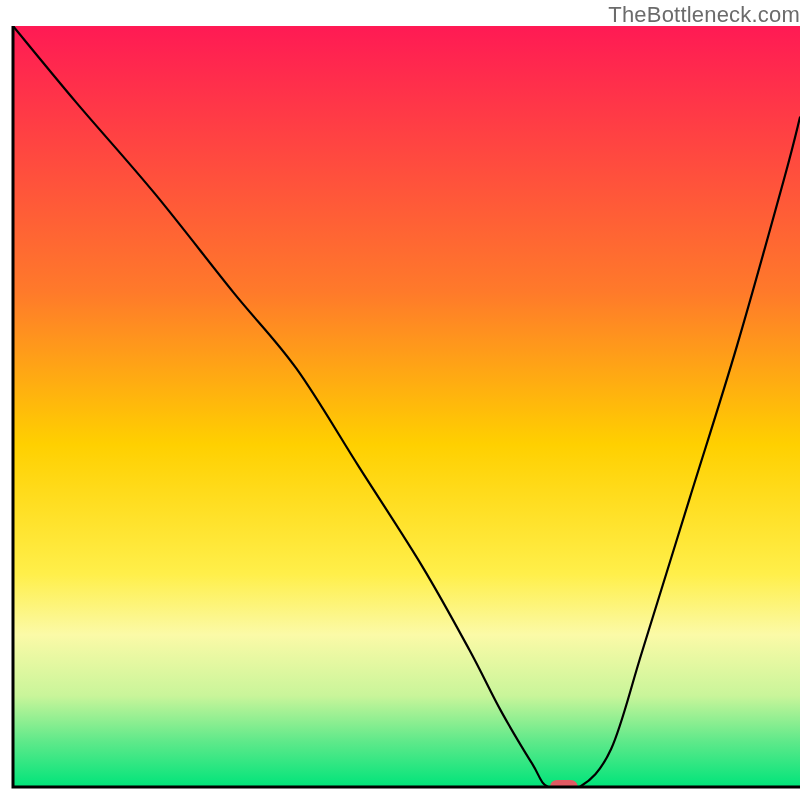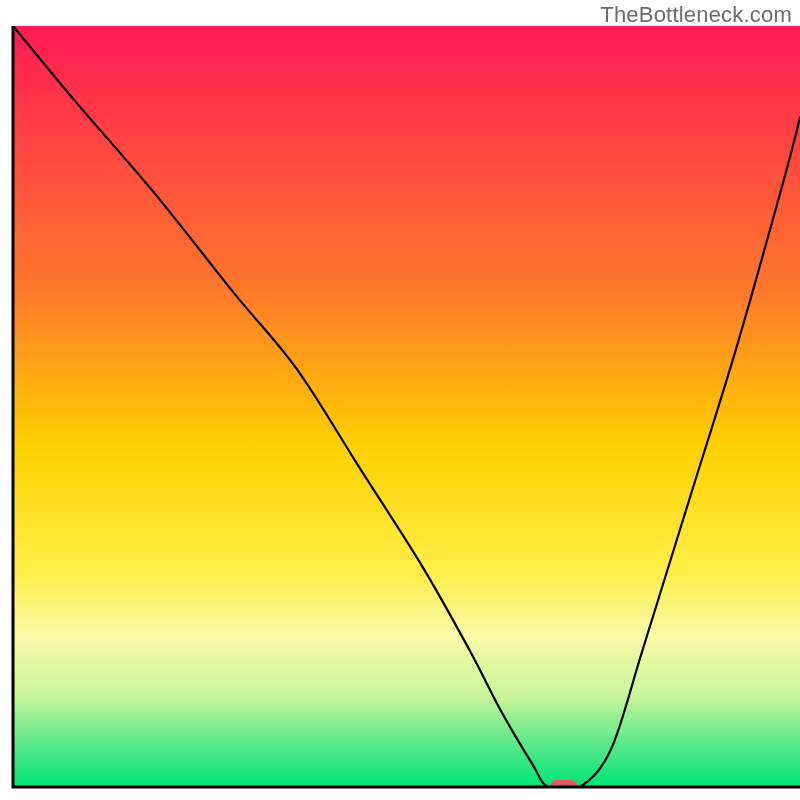--- a/index.html
+++ b/index.html
@@ -11,21 +11,21 @@
     font-family: Arial, Helvetica, sans-serif;
   }
   .container {
     position: relative;
     width: 800px;
     height: 800px;
   }
   .watermark {
     position: absolute;
     top: 2px;
-    right: 8px;
+    right: 0;
     color: #6b6b6b;
     font-size: 22px;
     font-weight: 400;
     letter-spacing: 0.2px;
     z-index: 10;
   }
   svg {
     position: absolute;
     top: 0;
     left: 0;

